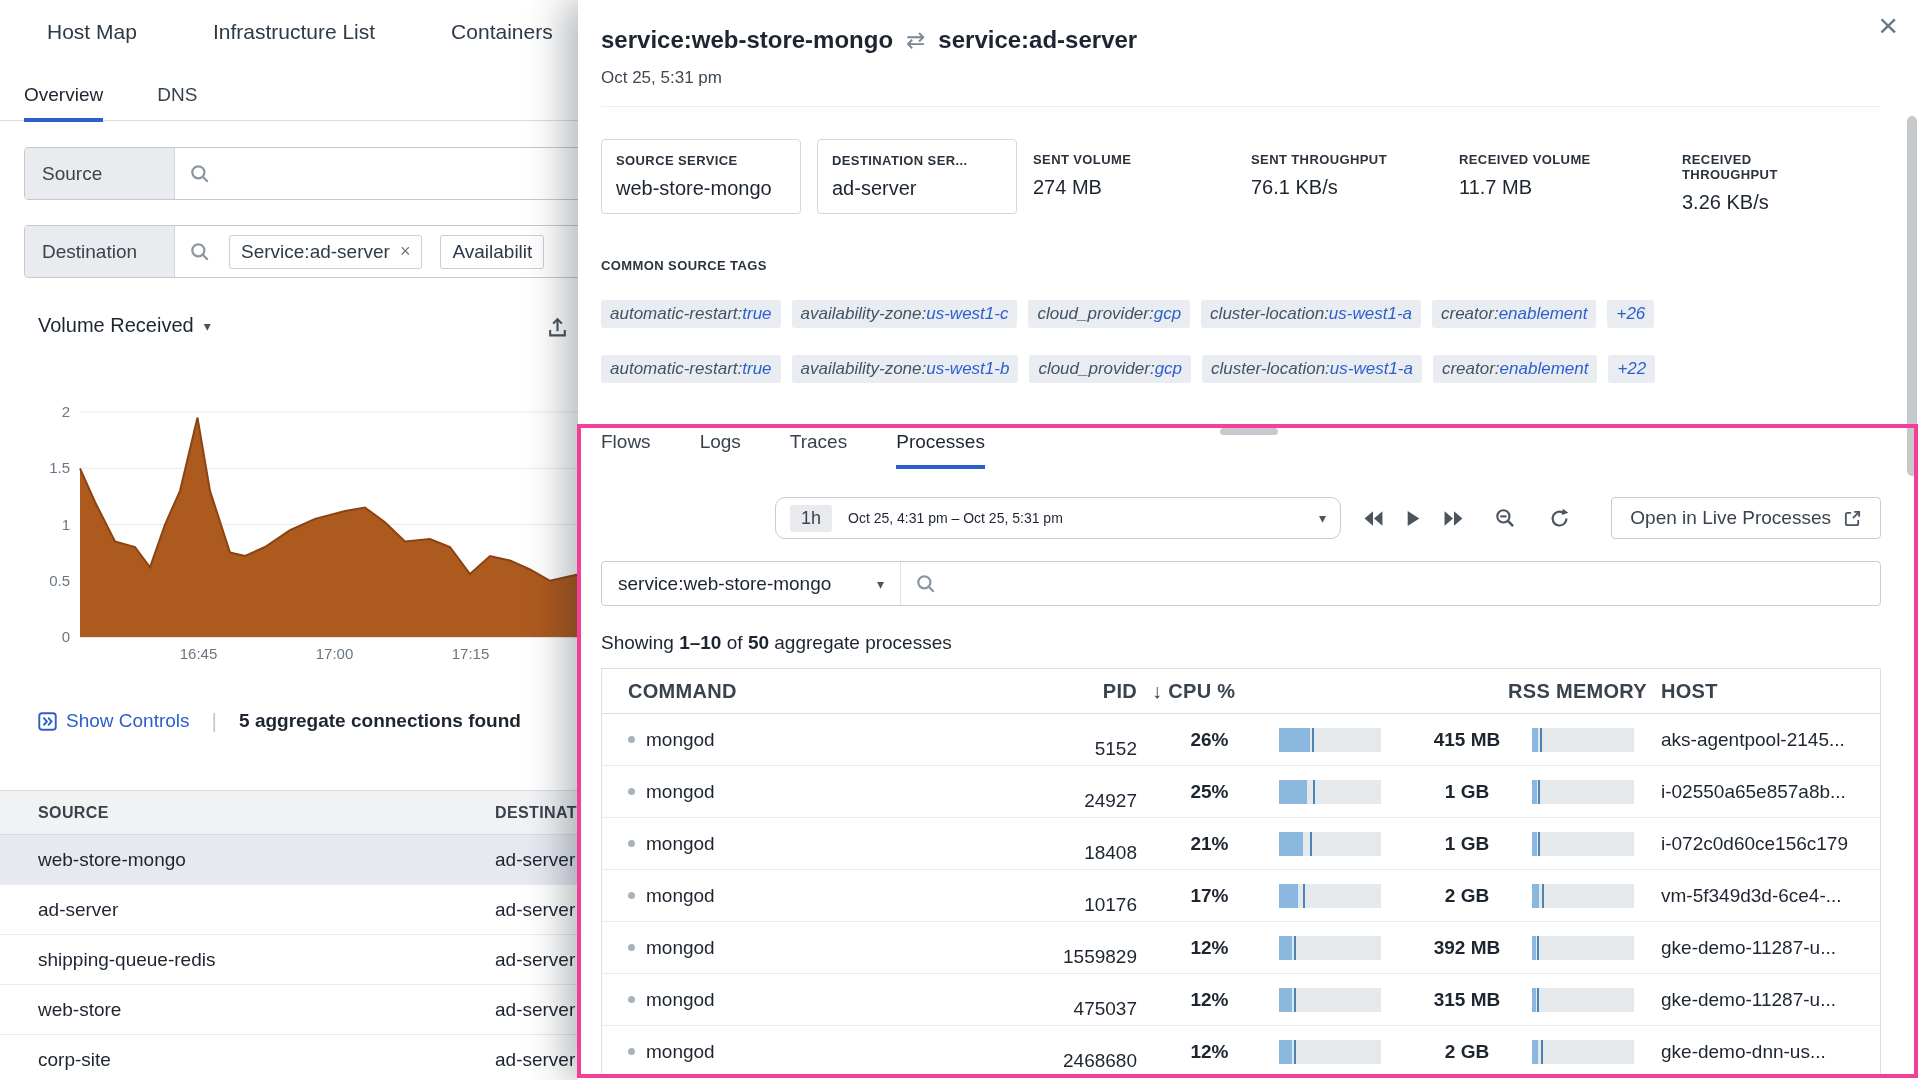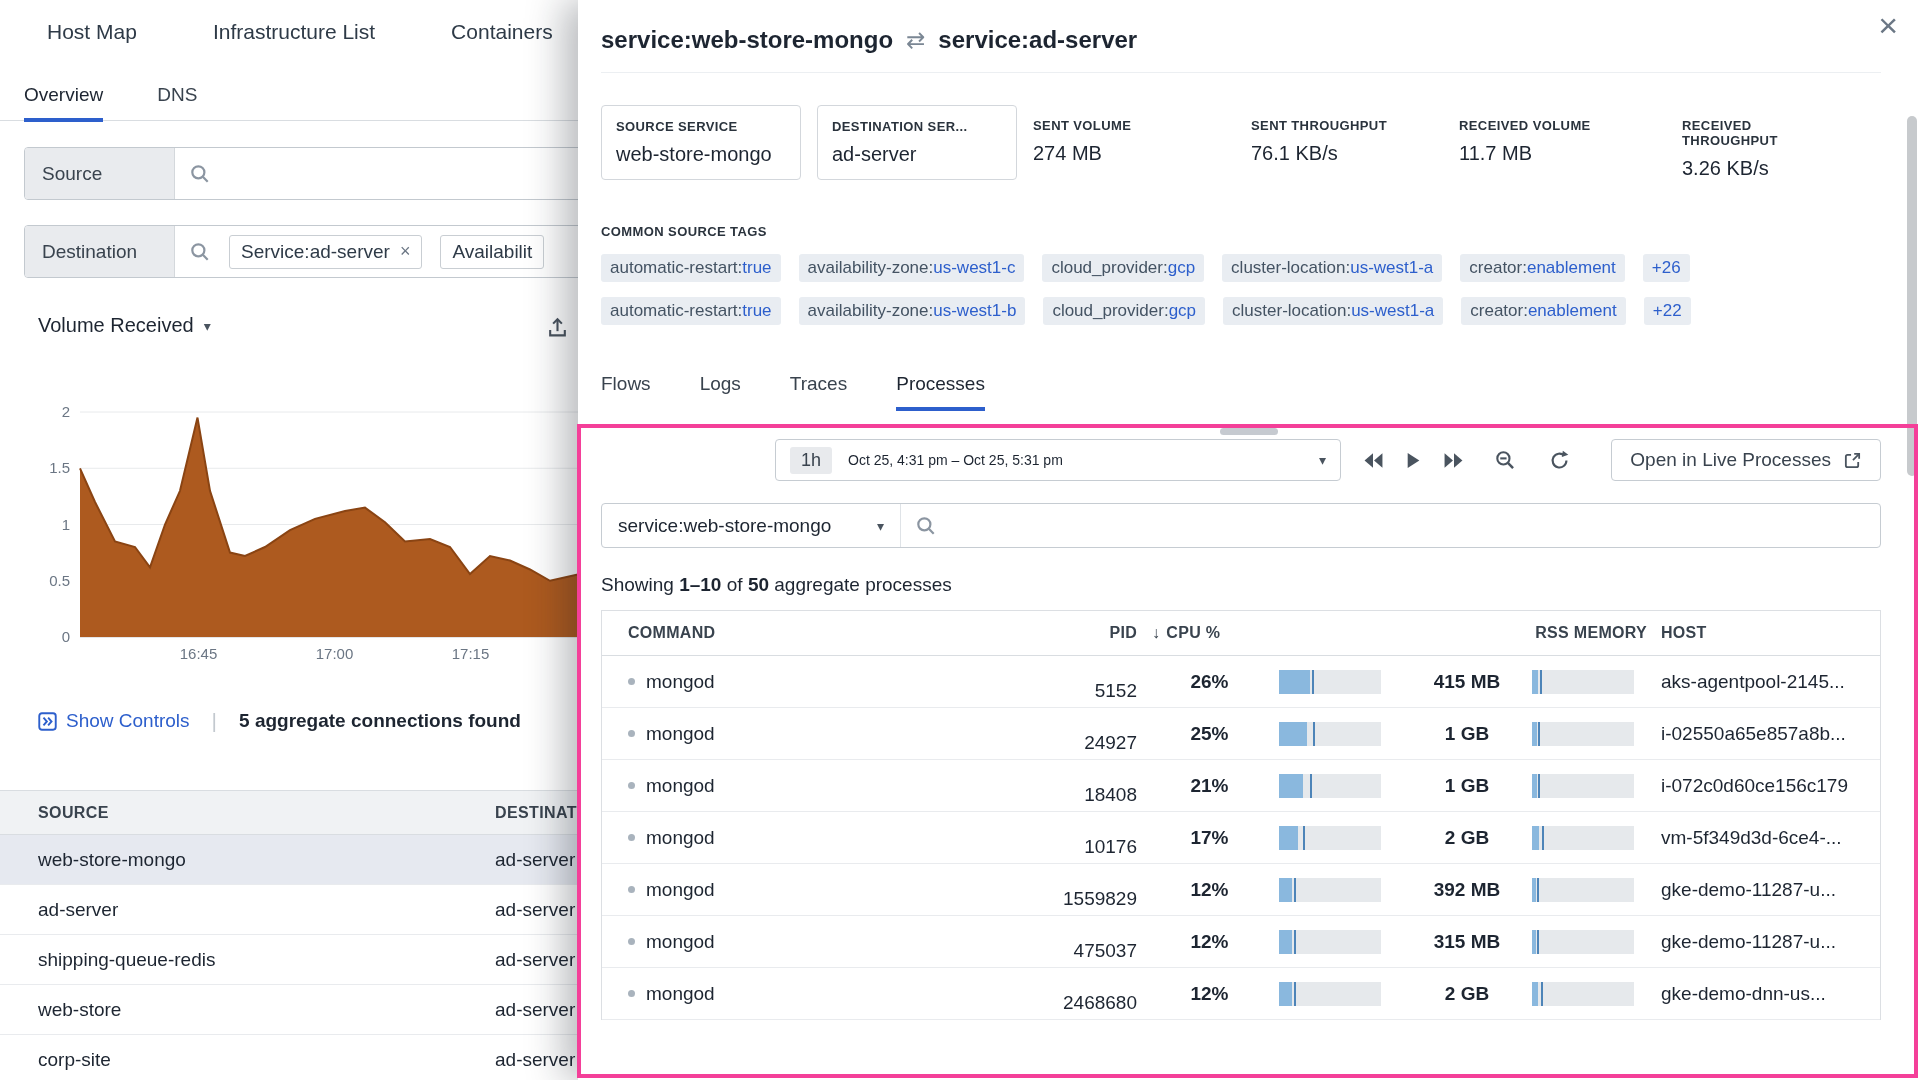--- a/index.html
+++ b/index.html
@@ -60,31 +60,31 @@
   .metric.boxed{border:1px solid #d3d7dc;border-radius:4px;padding:13px 14px;width:200px;margin-right:16px;}
   .metric:nth-child(3){width:218px;}
   .metric:nth-child(4){width:208px;}
   .metric:nth-child(5){width:223px;}
   .metric:nth-child(6){width:150px;}
   .mlabel{font-size:13px;font-weight:700;color:#2a333d;letter-spacing:.4px;}
   .metric.boxed .mlabel{white-space:nowrap;overflow:hidden;}
   .mvalue{margin-top:9px;font-size:20px;color:#1d2531;white-space:nowrap;}
   .tags-label{margin-top:44px;font-size:13px;font-weight:700;color:#2a333d;letter-spacing:.4px;}
   .tags-label.second{margin-top:37px;}
-  .tags-row{margin-top:15px;display:flex;gap:18px;}
+  .tags-row{margin-top:27px;display:flex;gap:11px;font-style:italic;}
   .tagchip{background:#e9edf2;border-radius:3px;padding:4px 9px;font-size:17px;white-space:nowrap;cursor:pointer;}
   .tk{color:#445363;}
   .tv{color:var(--blue);}
   .drag-handle{position:absolute;top:428px;left:50%;transform:translateX(-50%);width:58px;height:7px;border-radius:4px;background:#c6cad0;cursor:ns-resize;}
   .panel-tabs{margin-top:48px;display:flex;gap:49px;}
   .ptab{font-size:19px;color:#39434e;padding-bottom:12px;cursor:pointer;}
   .ptab.active{color:#1d2531;font-weight:500;border-bottom:4px solid var(--blue);}
   
   .time-controls{margin-top:28px;display:flex;align-items:center;height:42px;}
-  .range-select{margin-left:174px;width:566px;height:42px;border:1px solid #c6ccd2;border-radius:4px;display:flex;
+  .range-select{margin-left:174px;width:566px;height:42px;border:1px solid #c6ccd2;border-radius:10px;display:flex;
     align-items:center;padding:0 14px;cursor:pointer;background:#fff;}
   .chip-1h{background:#e8eaed;border-radius:3px;padding:3px 11px;font-size:18px;color:#39434e;}
   .range-text{margin-left:16px;font-size:14px;color:#1d2531;white-space:nowrap;}
   .range-select .caret{margin-left:auto;}
   .icon-btn{width:40px;height:40px;display:flex;align-items:center;justify-content:center;background:none;border:none;cursor:pointer;}
   .ib-first{margin-left:12px;}
   .ib-zoom{margin-left:12px;}
   .ib-refresh{margin-left:14px;}
   .open-live{margin-left:auto;height:42px;border:1px solid #c6ccd2;border-radius:4px;background:#fff;font-size:19px;
     color:#39434e;padding:0 18px;display:flex;align-items:center;gap:12px;cursor:pointer;}
@@ -93,21 +93,21 @@
   .scope{width:299px;padding:0 16px;display:flex;align-items:center;height:100%;border-right:1px solid #dfe3e7;
     font-size:19px;color:#1d2531;cursor:pointer;white-space:nowrap;}
   .scope .caret{margin-left:auto;}
   .proc-search svg{margin-left:14px;flex:none;}
   .proc-search input{flex:1;border:none;outline:none;font-size:19px;height:100%;padding:0 12px;font-family:inherit;color:#1d2531;background:transparent;}
   .showing{margin-top:26px;font-size:19px;color:#1d2531;}
   .showing b{font-weight:700;}
   
   .proc-table{margin-top:14px;border:1px solid #dcdfe3;border-bottom:none;}
   .proc-header{display:grid;grid-template-columns:420px 130px 265px 230px 1fr;height:45px;align-items:center;
-    border-bottom:1px solid #d9dde1;font-size:16px;font-weight:700;color:#39434e;letter-spacing:.3px;}
+    border-bottom:1px solid #d9dde1;font-size:20px;font-weight:700;color:#39434e;letter-spacing:.3px;}
   .ph-cmd{padding-left:26px;}
   .ph-pid{text-align:right;padding-right:15px;}
   .ph-cpu{text-align:left;padding-right:26px;}
   .ph-mem{text-align:right;}
   .ph-host{padding-left:14px;}
   .sort{color:#39434e;margin-right:6px;font-weight:400;}
   .prow{display:grid;grid-template-columns:420px 130px 115px 150px 100px 130px 1fr;height:52px;align-items:center;
     border-bottom:1px solid #e9ebee;font-size:19px;color:#1d2531;cursor:pointer;}
   .pc-cmd{padding-left:26px;display:flex;align-items:center;white-space:nowrap;}
   .dot{width:7px;height:7px;border-radius:50%;background:#a9b3bd;margin-right:11px;flex:none;}
@@ -240,20 +240,21 @@
 </div>
 
 <aside class="drawer">
   <button class="close-btn">×</button>
 
   <div class="drawer-title">
     <span>service:web-store-mongo</span>
     <span class="swap">⇄</span>
     <span>service:ad-server</span>
   </div>
+  <div class="drawer-time">Oct 25, 5:31 pm</div>
   <div class="hdr-divider"></div>
 
   <div class="metrics" id="metrics">
       <div class="metric boxed">
         <div class="mlabel">SOURCE SERVICE</div>
         <div class="mvalue">web-store-mongo</div>
       </div>
       <div class="metric boxed">
         <div class="mlabel">DESTINATION SER...</div>
         <div class="mvalue">ad-server</div>

